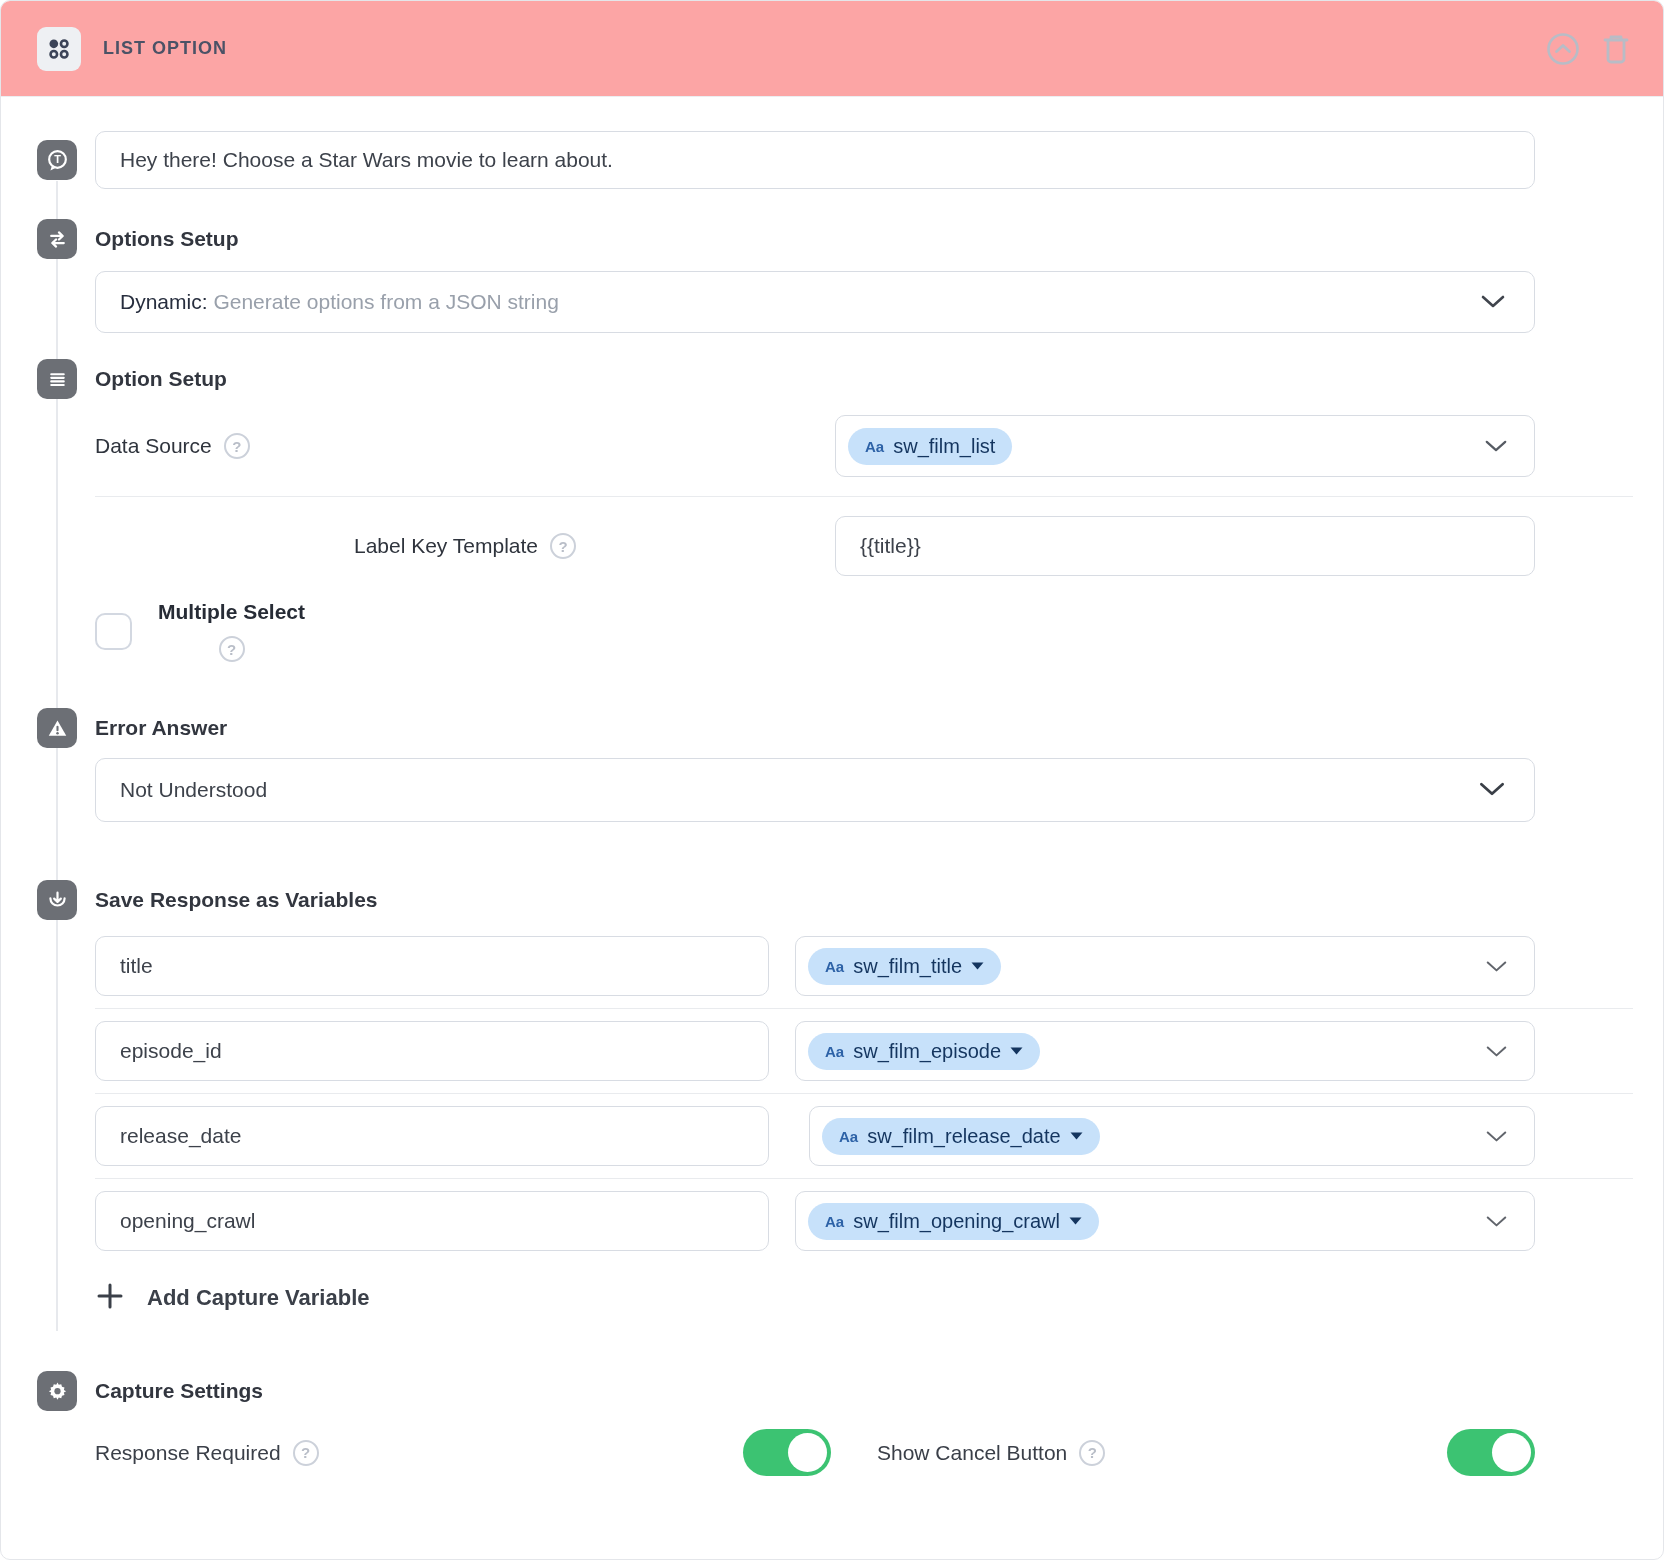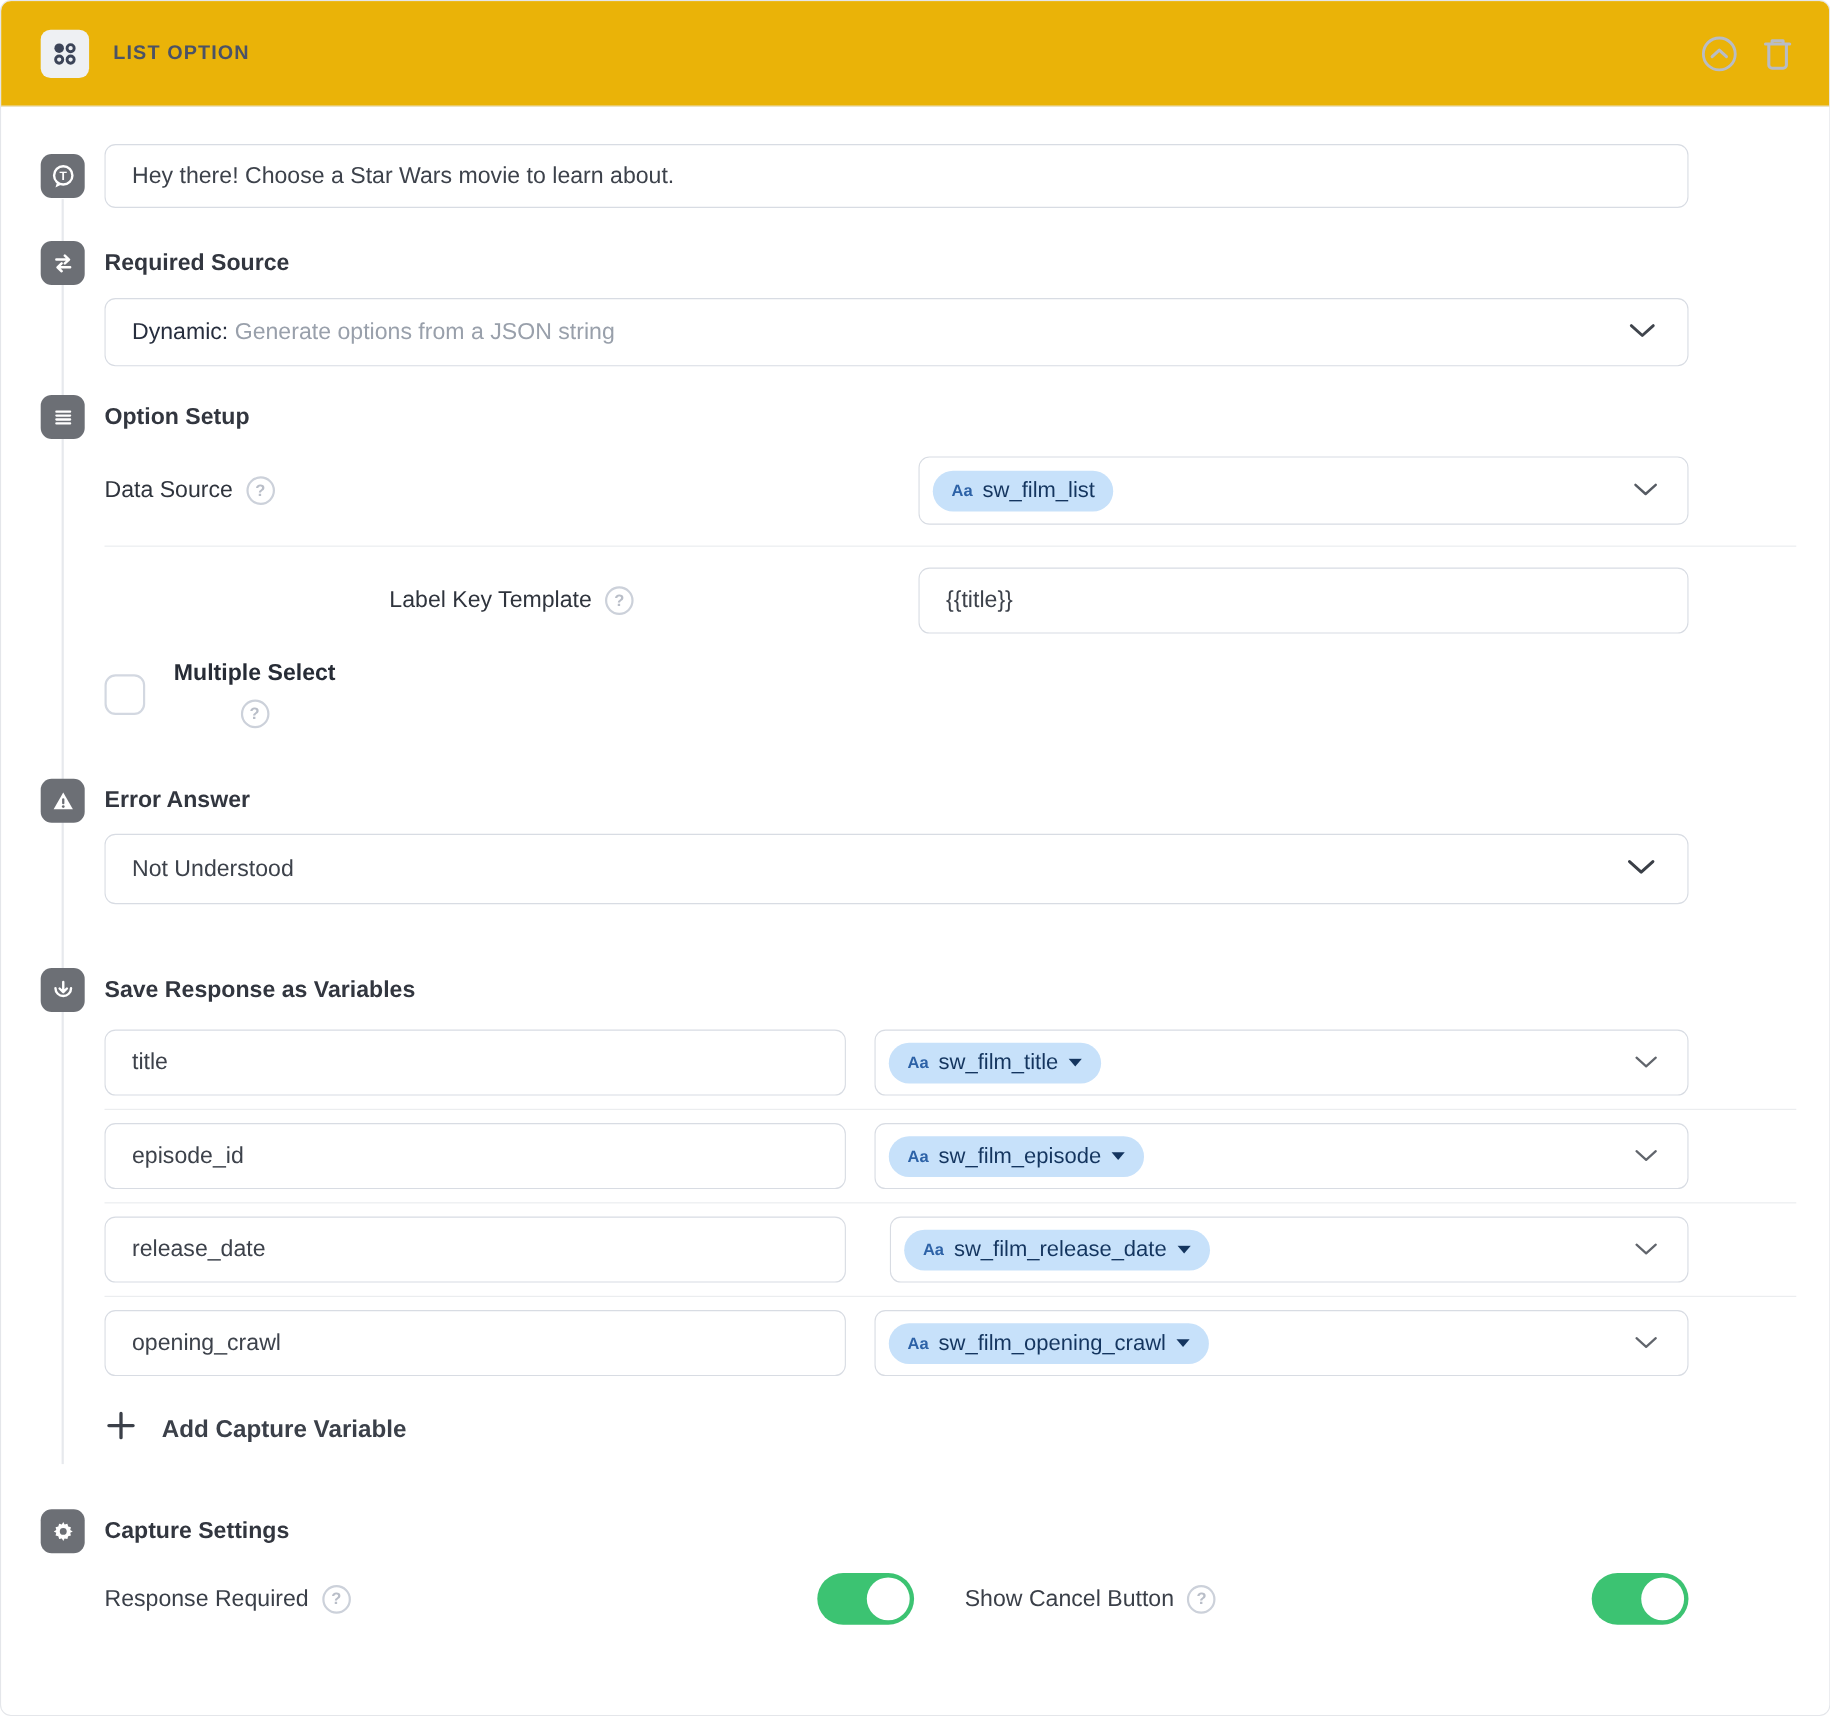--- a/index.html
+++ b/index.html
@@ -20,21 +20,21 @@
     position: absolute; left: 55px; top: 180px;
     width: 2px; height: 1150px;
     background: #e7e9ed; z-index: 0;
   }
 
   
   .hdr {
     height: 96px; display: flex; align-items: center;
     padding: 0 30px 0 36px;
     border-bottom: 1px solid #eceef1;
-    background: #eab308; position: relative; z-index: 2;
+    background: #fca5a5; position: relative; z-index: 2;
   }
   .hdr-icon {
     width: 44px; height: 44px; border-radius: 9px;
     background: #eef0f3; display:flex; align-items:center; justify-content:center;
   }
   .hdr-title {
     margin-left: 22px; font-size: 18px; font-weight: 700;
     letter-spacing: 1px; color: #4b5266;
   }
   .hdr-actions { margin-left:auto; display:flex; align-items:center; gap: 18px; }
@@ -150,21 +150,21 @@
     </div>
 
     <div class="section" style="margin-top:30px;">
       <div class="sec-head">
         <div class="blk-icon">
           <svg width="25" height="25" viewBox="0 0 24 24">
             <path d="M6 8.6 h10.2 M13.4 5.2 L17 8.6 L13.4 12" fill="none" stroke="#fff" stroke-width="2.2" stroke-linecap="round" stroke-linejoin="round"></path>
             <path d="M18 15.4 h-10.2 M10.6 12 L7 15.4 L10.6 18.8" fill="none" stroke="#fff" stroke-width="2.2" stroke-linecap="round" stroke-linejoin="round"></path>
           </svg>
         </div>
-        <div class="sec-label">Required Source</div>
+        <div class="sec-label">Options Setup</div>
       </div>
       <div class="ibox dd sub" style="height:62px; padding:0 28px 0 24px; margin-top:12px;">
         <span>
           <span style="color:#272e3e;">Dynamic:</span>
           <span class="placeholder"> Generate options from a JSON string</span>
         </span>
         <span class="chev">
           <svg width="26" height="16" viewBox="0 0 26 16">
               <polyline points="3,4 13,13 23,4" fill="none" stroke="#40454d" stroke-width="2.6" stroke-linecap="round" stroke-linejoin="round"></polyline>
             </svg>

